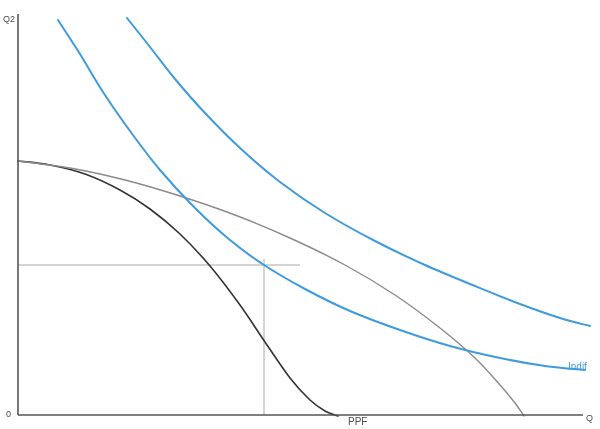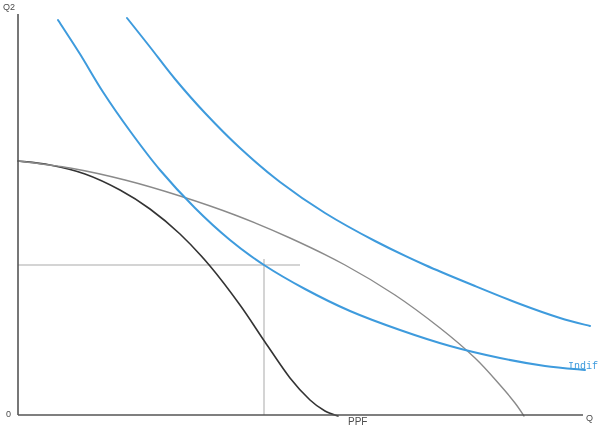--- a/index.html
+++ b/index.html
@@ -33,38 +33,37 @@
     font-size: 14.5px;
     color: #1a1a1a;
     letter-spacing: 0.1px;
     white-space: nowrap;
   }
   .axis-label {
     position: absolute;
     font-size: 9px;
     color: #4a4a4a;
   }
-  .label-y  { left: 3px;  top: 2px; }
+  .label-y  { left: 3px;  top: 14px; }
   .label-x  { left: 586px; top: 413px; }
   .label-origin { left: 6px; top: 409px; }
   .curve-label {
     position: absolute;
     font-size: 10px;
     white-space: nowrap;
   }
   .label-ppf {
     left: 348px;
     top: 416px;
     color: #4d4d4d;
   }
   .label-indif {
     left: 568px;
     top: 361px;
     color: #3e9bdd;
-    font-family: Liberation Mono, monospace;
   }
 </style>
 </head>
 <body>
 
 <div id="stage">
 
 
   <svg id="plot" viewBox="0 0 600 429" xmlns="http://www.w3.org/2000/svg">
     <g id="guides">

